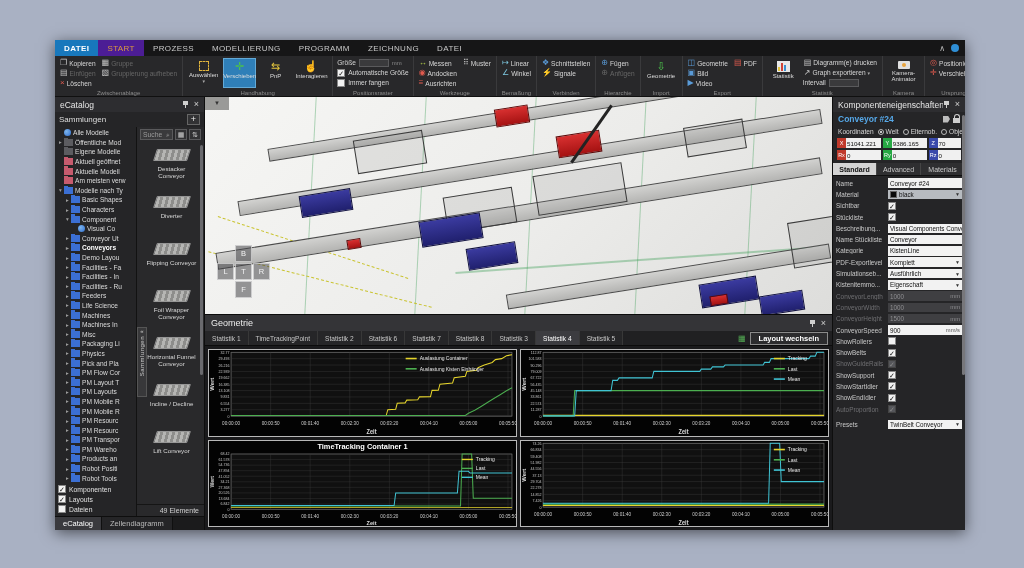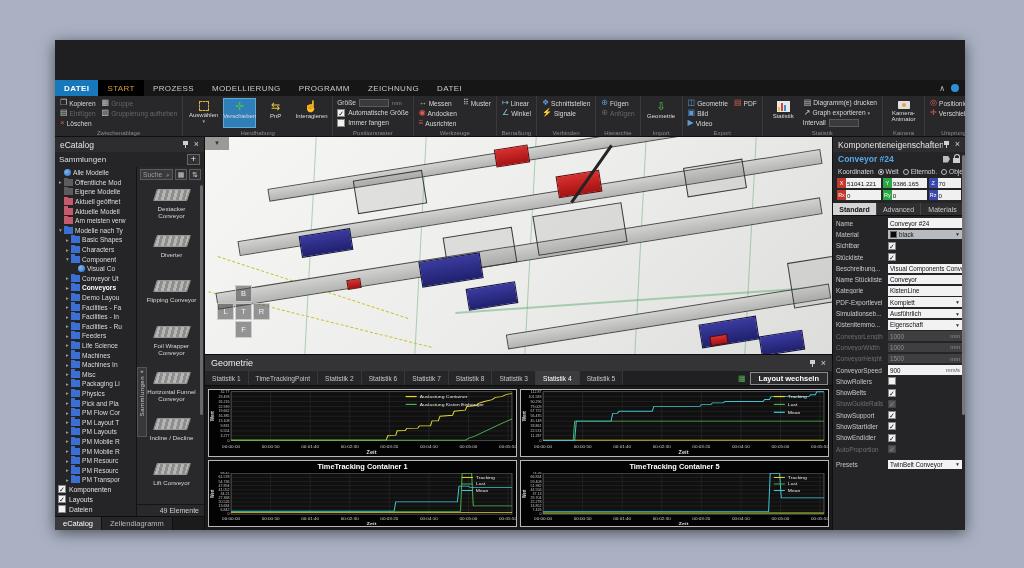--- a/index.html
+++ b/index.html
@@ -2,24 +2,24 @@
 <html><head>
 <meta charset="utf-8">
 <style>
   * { margin:0; padding:0; box-sizing:border-box; }
   body { font-family:"Liberation Sans", sans-serif; }
   .stage { position:relative; width:1024px; height:568px; background:#a9b1c3; overflow:hidden; }
   .app { position:absolute; left:55px; top:40px; width:910px; height:490px; background:#1f1f21;
          box-shadow:0 3px 14px rgba(0,0,0,.55); display:flex; flex-direction:column; }
 
   
-  .tabbar { height:16px; background:#161617; display:flex; align-items:stretch; font-size:8px; color:#c9c9c9;margin-top:40px; }
+  .tabbar { height:16px; background:#161617; display:flex; align-items:stretch; font-size:8px; color:#c9c9c9; }
   .tab { padding:0 9px; display:flex; align-items:center; letter-spacing:.4px; cursor:default; }
   .tab.file { background:#1878bc; color:#fff; font-weight:bold; }
-  .tab.active { background:#000000; color:#dd9b3f; }
+  .tab.active { background:#4c1d95; color:#dd9b3f; }
   .tabbar-right { margin-left:auto; display:flex; align-items:center; gap:6px; padding-right:6px; }
   .chev-up { color:#bbb; font-size:8px; }
   .help-dot { width:8px; height:8px; border-radius:50%; background:#2f8fd6; }
 
   
   .ribbon { height:41px; background:#28282a; display:flex; border-bottom:1px solid #101010; overflow:hidden; }
   .rgroup { position:relative; border-right:1px solid #3a3a3c; padding:2px 4px 8px; display:flex; gap:3px; flex:none; }
   .rgroup-label { position:absolute; bottom:0; left:0; right:0; text-align:center; font-size:6px; color:#8b8b8b; white-space:nowrap; }
   .rstack { display:flex; flex-direction:column; flex-wrap:wrap; height:30px; align-content:flex-start; column-gap:4px; }
   .btn-sm { display:flex; align-items:center; gap:2px; font-size:6.6px; color:#d6d6d6; height:10px; padding:0 1px; white-space:nowrap; }
@@ -883,21 +883,20 @@
                   <polyline points="22.0,53.9 184.5,53.9 186.1,41.2 247.6,41.2 249.2,19.5 258.6,19.5 260.2,21.2 302.0,21.2" fill="none" stroke="#40c4d4" stroke-width="1"></polyline>
                   <line x1="252" y1="7.5" x2="263" y2="7.5" stroke="#e6d52c" stroke-width="1.4"></line>
                   <text x="266" y="9" font-size="5" fill="#e8e8e8" font-family="Liberation Sans, sans-serif">Tracking</text>
                   <line x1="252" y1="16.5" x2="263" y2="16.5" stroke="#4caf50" stroke-width="1.4"></line>
                   <text x="266" y="18" font-size="5" fill="#e8e8e8" font-family="Liberation Sans, sans-serif">Last</text>
                   <line x1="252" y1="25.5" x2="263" y2="25.5" stroke="#40c4d4" stroke-width="1.4"></line>
                   <text x="266" y="27" font-size="5" fill="#e8e8e8" font-family="Liberation Sans, sans-serif">Mean</text>
                 </svg>
               </div>
               <div class="chart">
-                <div class="chart-title">TimeTracking Container 5</div>
                 <svg viewBox="0 0 306 75" preserveAspectRatio="none">
                   <rect x="22" y="2" width="280" height="56" fill="#101010" stroke="#8a8a8a" stroke-width="0.6"></rect>
                   <line x1="22" y1="2" x2="22" y2="58" stroke="#3a3a3a" stroke-width="0.4"></line>
                   <text x="22" y="66" font-size="4.6" fill="#cfcfcf" text-anchor="middle" font-family="Liberation Sans, sans-serif">00:00:00</text>
                   <line x1="61.43661971830986" y1="2" x2="61.43661971830986" y2="58" stroke="#3a3a3a" stroke-width="0.4"></line>
                   <text x="61.43661971830986" y="66" font-size="4.6" fill="#cfcfcf" text-anchor="middle" font-family="Liberation Sans, sans-serif">00:00:50</text>
                   <line x1="100.87323943661973" y1="2" x2="100.87323943661973" y2="58" stroke="#3a3a3a" stroke-width="0.4"></line>
                   <text x="100.87323943661973" y="66" font-size="4.6" fill="#cfcfcf" text-anchor="middle" font-family="Liberation Sans, sans-serif">00:01:40</text>
                   <line x1="140.30985915492957" y1="2" x2="140.30985915492957" y2="58" stroke="#3a3a3a" stroke-width="0.4"></line>
                   <text x="140.30985915492957" y="66" font-size="4.6" fill="#cfcfcf" text-anchor="middle" font-family="Liberation Sans, sans-serif">00:02:30</text>

